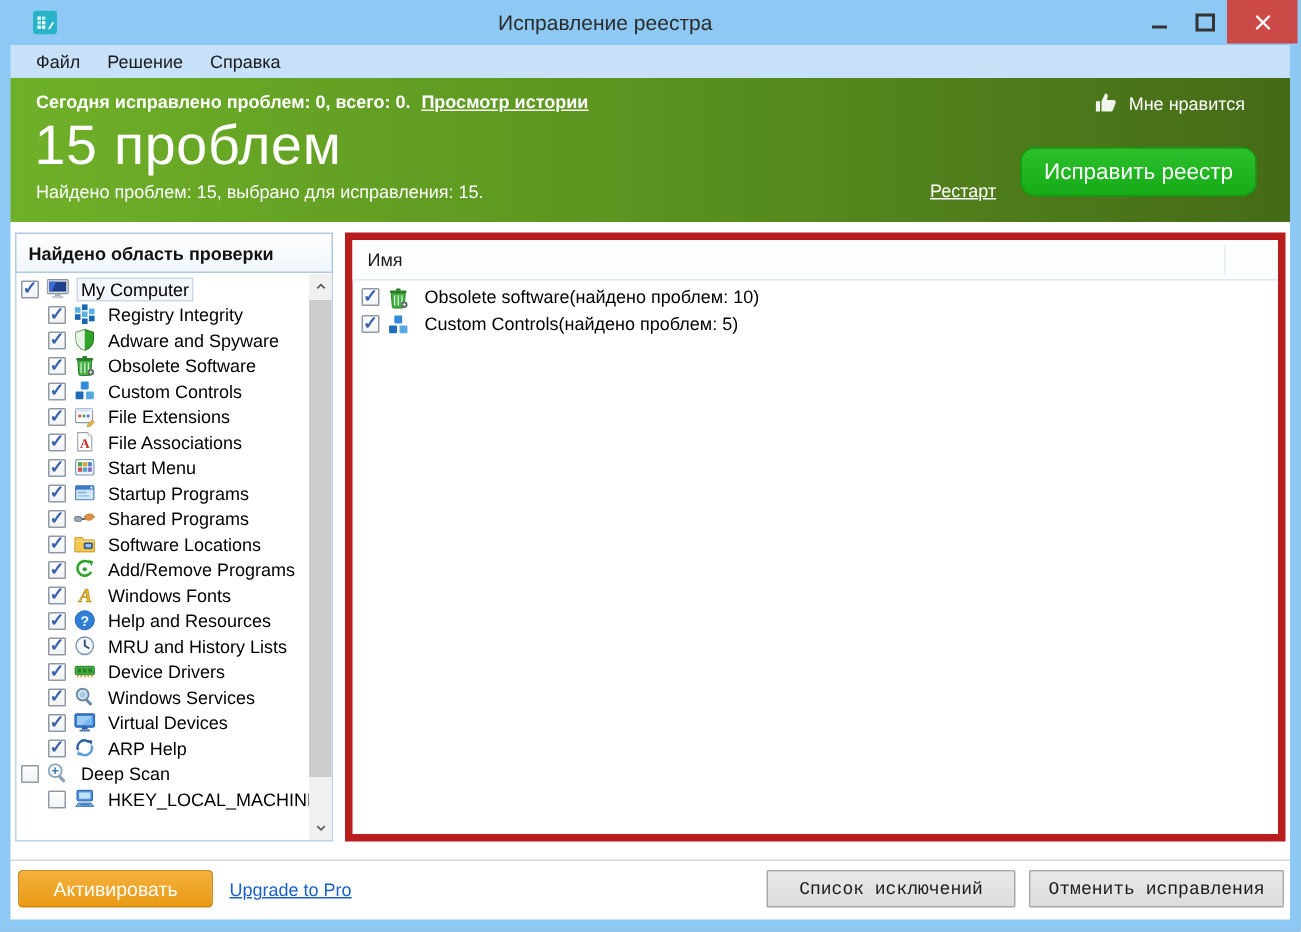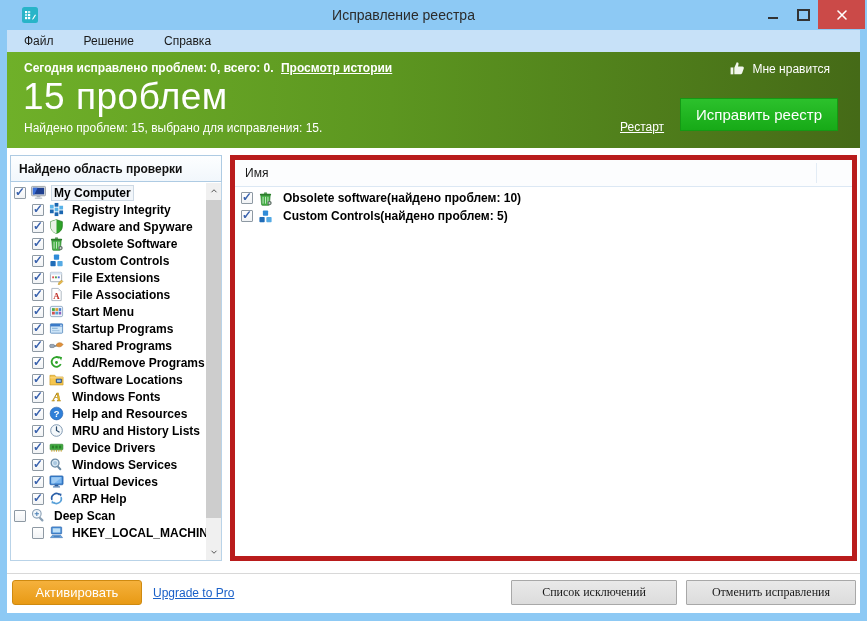--- a/index.html
+++ b/index.html
@@ -14,57 +14,57 @@
   .app-icon svg{display:block;}
   .win-title{position:absolute;left:60px;right:120px;top:0;height:30px;line-height:30px;
     text-align:center;font-size:14px;color:#2b2b2b;white-space:nowrap;}
   .win-controls{position:absolute;right:2px;top:0;height:29px;display:flex;align-items:stretch;}
   .win-btn{width:30px;display:flex;align-items:center;justify-content:center;cursor:default;}
   .glyph-min{width:10px;height:2px;background:#333;margin-top:6px;}
   .glyph-max{width:9px;height:8px;border:2px solid #333;background:transparent;}
   .win-btn.close{width:47px;background:#cb4a48;}
   
   .menubar{position:absolute;top:30px;left:7px;right:7px;height:22px;background:#c7e1f8;
-    display:flex;align-items:center;padding-left:8px;box-sizing:border-box;gap:12px;}
+    display:flex;align-items:center;padding-left:8px;box-sizing:border-box;}
   .menu-item{font-size:12px;color:#1a1a1a;padding:2px 9px;}
   
   .banner{position:absolute;top:52px;left:7px;right:7px;height:96px;
     background:linear-gradient(90deg,#6fb029 0%,#5c9620 45%,#456a17 100%);color:#fff;}
   .banner-line1{position:absolute;left:17px;top:9px;font-size:12px;font-weight:bold;white-space:nowrap;}
   .history-link{color:#fff;text-decoration:underline;font-weight:bold;margin-left:4px;cursor:pointer;}
   .like{position:absolute;right:30px;top:8px;display:flex;align-items:center;gap:6px;cursor:pointer;}
   .like svg{width:17px;height:17px;}
   .like-label{font-size:12px;color:#fff;}
   .headline{position:absolute;left:16px;top:24px;font-size:37px;font-weight:400;letter-spacing:0.5px;}
   .found-line{position:absolute;left:17px;top:69px;font-size:12px;}
   .restart-link{position:absolute;left:613px;top:68px;font-size:12px;color:#fff;
     text-decoration:underline;cursor:pointer;}
   .fix-btn{position:absolute;left:673px;top:46px;width:158px;height:33px;border:1px solid #149914;
-    border-radius:0;background:linear-gradient(#2cc12c,#17aa17);color:#fff;font-size:15px;
+    border-radius:10px;background:linear-gradient(#2cc12c,#17aa17);color:#fff;font-size:15px;
     font-family:"Liberation Sans",sans-serif;cursor:pointer;}
   
   .main{position:absolute;top:148px;left:7px;right:7px;bottom:8px;background:#fff;}
   
   .left-panel{position:absolute;left:3px;top:7px;width:212px;height:406px;box-sizing:border-box;}
   .panel-header{height:27px;line-height:27px;box-sizing:border-box;border:1px solid #aecbe3;
     background:linear-gradient(#fdfeff,#f1f7fc);font-size:12px;font-weight:bold;color:#111;
     padding-left:8px;}
   .tree{position:absolute;top:27px;left:0;right:0;bottom:0;border:1px solid #b9d3e8;border-top:none;
     background:#fff;overflow:hidden;padding-top:2px;box-sizing:border-box;}
   .trow{display:flex;align-items:center;height:17px;cursor:default;}
   .trow.lvl0{padding-left:3px;}
   .trow.lvl1{padding-left:21px;}
   .cb{width:12px;height:12px;box-sizing:border-box;border:1px solid #8e99a3;flex:none;
     background:linear-gradient(#fefefe,#f1f3f5);position:relative;border-radius:1px;}
   .cb.checked::after{content:"\2713";position:absolute;left:0px;top:-3px;font-size:12px;
     font-weight:bold;color:#3a62ad;}
   .ticon{width:19px;height:16px;flex:none;display:flex;align-items:center;justify-content:center;
     margin-left:3px;}
   .ticon svg{width:15px;height:15px;display:block;}
-  .tlabel{font-size:12px;color:#000;margin-left:4px;white-space:nowrap;padding:0 2px;font-weight:bold;}
+  .tlabel{font-size:12px;color:#000;margin-left:4px;white-space:nowrap;padding:0 2px;}
   .tlabel.focused{background:#f2f6fa;outline:1px solid #cdd9e4;}
   
   .scrollbar{position:absolute;top:28px;right:1px;width:15px;bottom:1px;background:#f0f0f0;}
   .sb-arrow{position:absolute;left:0;width:15px;height:16px;display:flex;align-items:center;
     justify-content:center;background:#f0f0f0;}
   .sb-arrow.up{top:0;} .sb-arrow.down{bottom:0;}
   .sb-arrow svg{width:10px;height:10px;}
   .sb-thumb{position:absolute;left:0;top:17px;width:15px;height:318px;background:#cdcdcd;}
   
   .right-panel{position:absolute;left:223px;top:7px;right:3px;height:406px;box-sizing:border-box;
@@ -78,21 +78,21 @@
   .lrow .tlabel{margin-left:6px;}
   
   .footer-sep{position:absolute;left:0;right:0;top:425px;height:1px;background:#d8d8d8;}
   .btn-activate{position:absolute;left:5px;top:432px;width:130px;height:25px;border:1px solid #cf8a10;
     border-radius:3px;background:linear-gradient(#f5b13c,#e89a15);color:#fff;font-size:13px;
     font-family:"Liberation Sans",sans-serif;cursor:pointer;text-align:center;}
   .upgrade-link{position:absolute;left:146px;top:438px;font-size:12px;color:#1a60c8;
     text-decoration:underline;cursor:pointer;}
   .btn-gray{position:absolute;top:432px;height:25px;border:1px solid #a8a8a8;border-radius:1px;
     background:linear-gradient(#e9e9e9,#dcdcdc);color:#1a1a1a;font-size:12px;
-    font-family:Liberation Serif, serif;cursor:pointer;}
+    font-family:Liberation Mono, monospace;cursor:pointer;}
   .btn-exclusions{right:183px;width:166px;}
   .btn-undo{right:4px;width:170px;}
 </style>
 </head>
 <body>
 
 <div class="window">
 
   <div class="titlebar">
     <span class="app-icon">
@@ -276,38 +276,38 @@
                 <path d="M5.8 8.5 h2.4" stroke="#5a6878" stroke-width="1.4"></path>
                 <path d="M8 6.4 c3.2 -2.4 5.6 -1.4 7 0.6 c-1.8 2.6 -4.6 3.2 -7 1.4 Z" fill="#e0903a" stroke="#a86820" stroke-width="0.5"></path>
               </svg>
             </span>
             <span class="tlabel">Shared Programs</span>
           </div>
           <div class="trow lvl1">
             <span class="cb checked"></span>
             <span class="ticon">
               <svg viewBox="0 0 16 16">
-                <path d="M12.6 9.8 a5.2 5.2 0 1 1 -1.2 -6.4" fill="none" stroke="#2fa32a" stroke-width="1.9"></path>
-                <path d="M10.4 1.2 l3.6 1.1 -1.1 3.5 Z" fill="#2fa32a"></path>
-                <circle cx="8" cy="8" r="1.5" fill="#2fa32a"></circle>
-              </svg>
-            </span>
-            <span class="tlabel">Add/Remove Programs</span>
-          </div>
-          <div class="trow lvl1">
-            <span class="cb checked"></span>
-            <span class="ticon">
-              <svg viewBox="0 0 16 16">
                 <path d="M1 3.5 h5.2 l1.4 1.8 H15 V13.8 H1 Z" fill="#f6c64e" stroke="#c89a2a" stroke-width="0.7"></path>
                 <path d="M1 6.2 h14" stroke="#fadf9a" stroke-width="0.8"></path>
                 <rect x="7.6" y="7.4" width="5.8" height="4" rx="0.5" fill="#2a5fa8" stroke="#1a3f78" stroke-width="0.5"></rect>
                 <rect x="8.5" y="8.2" width="4" height="2.4" fill="#9ac4ee"></rect>
               </svg>
             </span>
             <span class="tlabel">Software Locations</span>
+          </div>
+          <div class="trow lvl1">
+            <span class="cb checked"></span>
+            <span class="ticon">
+              <svg viewBox="0 0 16 16">
+                <path d="M12.6 9.8 a5.2 5.2 0 1 1 -1.2 -6.4" fill="none" stroke="#2fa32a" stroke-width="1.9"></path>
+                <path d="M10.4 1.2 l3.6 1.1 -1.1 3.5 Z" fill="#2fa32a"></path>
+                <circle cx="8" cy="8" r="1.5" fill="#2fa32a"></circle>
+              </svg>
+            </span>
+            <span class="tlabel">Add/Remove Programs</span>
           </div>
           <div class="trow lvl1">
             <span class="cb checked"></span>
             <span class="ticon">
               <svg viewBox="0 0 16 16">
                 <text x="8.5" y="13" font-size="14" font-style="italic" font-weight="bold" fill="#e8b825" stroke="#a8811a" stroke-width="0.4" text-anchor="middle" font-family="Liberation Serif,serif">A</text>
               </svg>
             </span>
             <span class="tlabel">Windows Fonts</span>
           </div>

